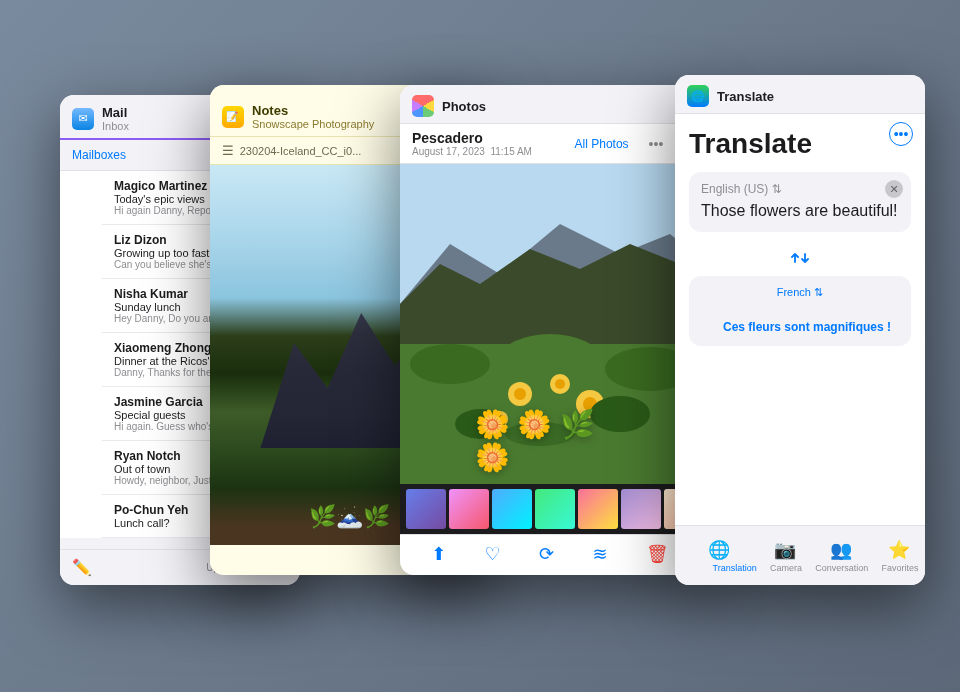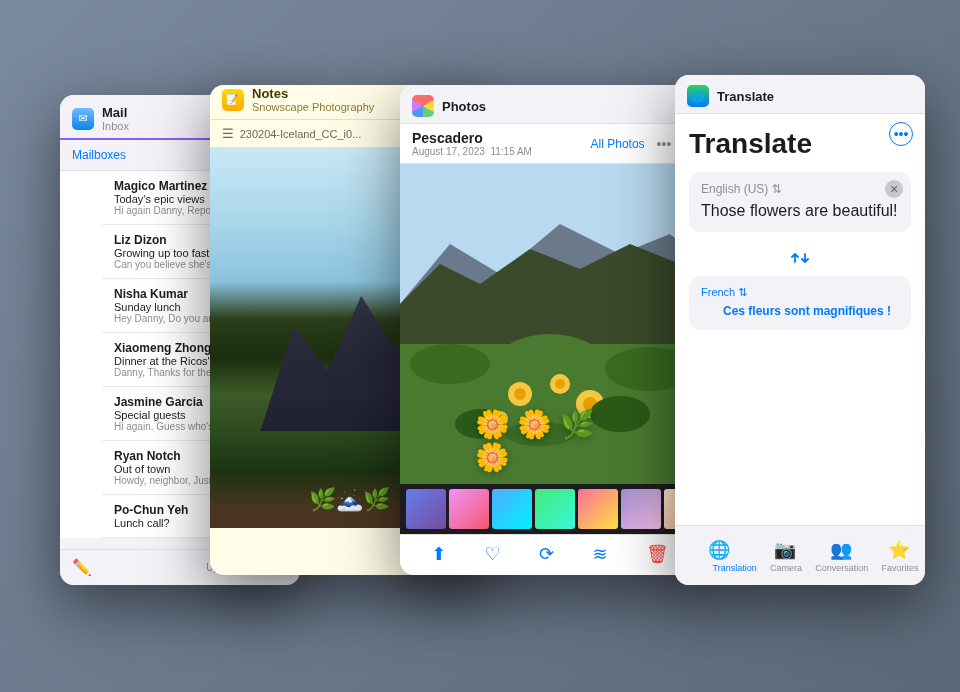--- a/index.html
+++ b/index.html
@@ -166,21 +166,21 @@
       height: 490px;
       left: 210px;
       top: 85px;
       background: #fffde7;
       border-radius: 14px;
       z-index: 2;
     }
 
     .notes-title-bar {
       background: #fffde7;
-      padding: 1px 12px 6px;
+      padding: 18px 12px 6px;
       display: flex;
       align-items: center;
       gap: 8px;
       border-bottom: 1px solid #e8e4b0;
     }
 
     .app-icon-notes {
       width: 22px;
       height: 22px;
       background: linear-gradient(180deg, #ffd700, #ffaa00);
@@ -264,21 +264,21 @@
 
     .photos-date {
       font-size: 10px;
       color: #8e8e93;
     }
 
     .photos-nav-right {
       margin-left: auto;
       display: flex;
       align-items: center;
-      gap: 12px;
+      gap: 20px;
     }
 
     .photos-all-btn {
       color: #007aff;
       font-size: 12px;
       font-weight: 500;
     }
 
     .photos-dots {
       color: #8e8e93;
@@ -456,21 +456,22 @@
 
     .translate-output-section {
       background: #f2f2f7;
       border-radius: 12px;
       padding: 10px 12px;
     }
 
     .translate-output-lang {
       font-size: 11px;
       color: #007aff;
-      margin-bottom: 4px;
+      margin-bottom: 20px;
+      text-align: center;
     }
 
     .translate-output-text {
       font-size: 12px;
       font-weight: 700;
       color: #007aff;
       line-height: 1.4;
       margin-left: 22px;
     }
 

